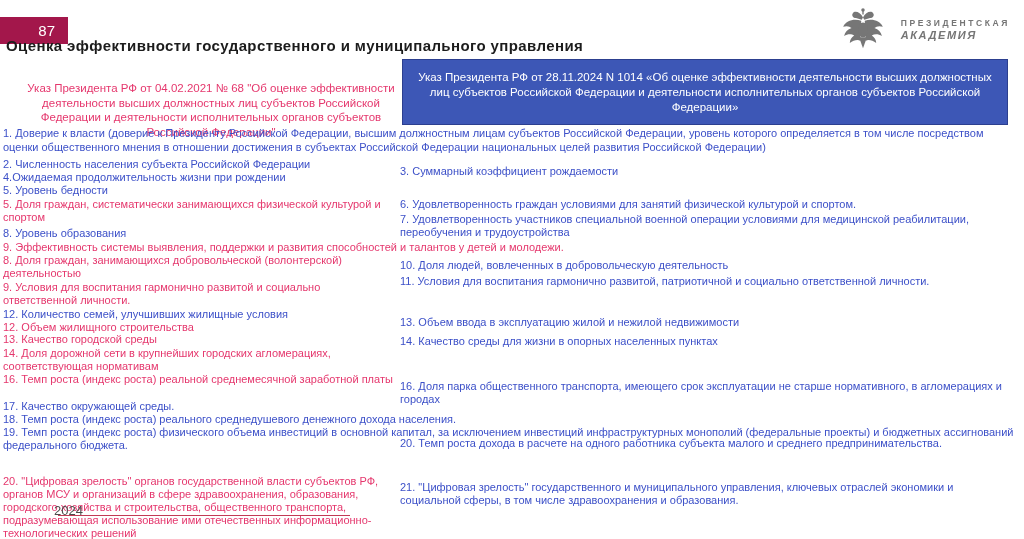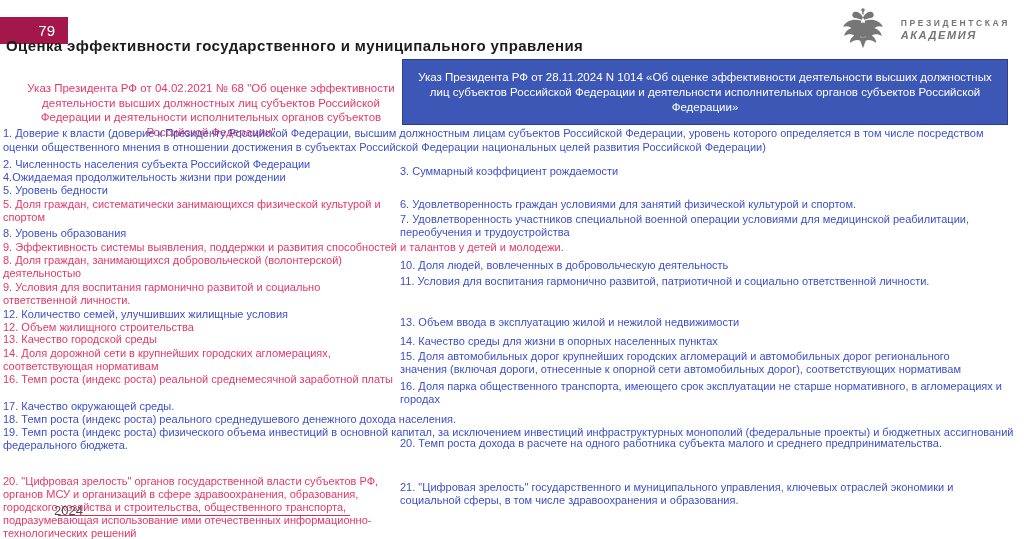--- a/index.html
+++ b/index.html
@@ -67,21 +67,21 @@
     position:absolute;left:58px;top:515px;width:292px;height:1px;
     background:#c23a55;
   }
 </style>
 </head>
 <body>
 
 <div class="slide">
 
   <div class="badge">
-    <span>79</span>
+    <span>87</span>
   </div>
 
   <div class="logo">
     <svg class="eagle" viewBox="0 0 100 100" fill="#767676" xmlns="http://www.w3.org/2000/svg">
       <circle cx="50" cy="7" r="4"></circle>
       <rect x="48.5" y="9" width="3" height="8"></rect>
       <path d="M50 24 C44 11 31 8 27 14 C23 19 28 25 34 25 L47 29 Z"></path>
       <path d="M50 24 C56 11 69 8 73 14 C77 19 72 25 66 25 L53 29 Z"></path>
       <path d="M46 31 C30 26 11 30 5 45 C13 42 20 44 24 48 C15 51 9 57 7 66 C15 61 24 61 30 65 C24 69 20 75 20 82 C28 76 38 73 44 77 Z"></path>
       <path d="M54 31 C70 26 89 30 95 45 C87 42 80 44 76 48 C85 51 91 57 93 66 C85 61 76 61 70 65 C76 69 80 75 80 82 C72 76 62 73 56 77 Z"></path>
@@ -122,21 +122,20 @@
   <div class="item blue" style="top:426px;width:1014px">19. Темп роста (индекс роста) физического объема инвестиций в основной капитал, за исключением инвестиций инфраструктурных монополий (федеральные проекты) и бюджетных ассигнований федерального бюджета.</div>
   <div class="item red" style="top:475px">20. "Цифровая зрелость" органов государственной власти субъектов РФ, органов МСУ и организаций в сфере здравоохранения, образования, городского хозяйства и строительства, общественного транспорта, подразумевающая использование ими отечественных информационно-технологических решений</div>
 
   <div class="item rcol blue" style="top:165px">3. Суммарный коэффициент рождаемости</div>
   <div class="item rcol blue" style="top:198px">6. Удовлетворенность граждан условиями для занятий физической культурой и спортом.</div>
   <div class="item rcol blue" style="top:213px;width:590px">7. Удовлетворенность участников специальной военной операции условиями для медицинской реабилитации, переобучения и трудоустройства</div>
   <div class="item rcol blue" style="top:259px">10. Доля людей, вовлеченных в добровольческую деятельность</div>
   <div class="item rcol blue" style="top:275px">11. Условия для воспитания гармонично развитой, патриотичной и социально ответственной личности.</div>
   <div class="item rcol blue" style="top:316px">13. Объем ввода в эксплуатацию жилой и нежилой недвижимости</div>
   <div class="item rcol blue" style="top:335px">14. Качество среды для жизни в опорных населенных пунктах</div>
-  <div class="item rcol blue" style="top:350px;width:580px">15. Доля автомобильных дорог крупнейших городских агломераций и автомобильных дорог регионального значения (включая дороги, отнесенные к опорной сети автомобильных дорог), соответствующих нормативам</div>
   <div class="item rcol blue" style="top:380px">16. Доля парка общественного транспорта, имеющего срок эксплуатации не старше нормативного, в агломерациях и городах</div>
   <div class="item rcol blue" style="top:437px">20. Темп роста дохода в расчете на одного работника субъекта малого и среднего предпринимательства.</div>
   <div class="item rcol blue" style="top:481px;width:560px">21. "Цифровая зрелость" государственного и муниципального управления, ключевых отраслей экономики и социальной сферы, в том числе здравоохранения и образования.</div>
 
   <div class="footer-year">2024</div>
   <div class="divider-line"></div>
 
 </div>
 
 </body></html>

